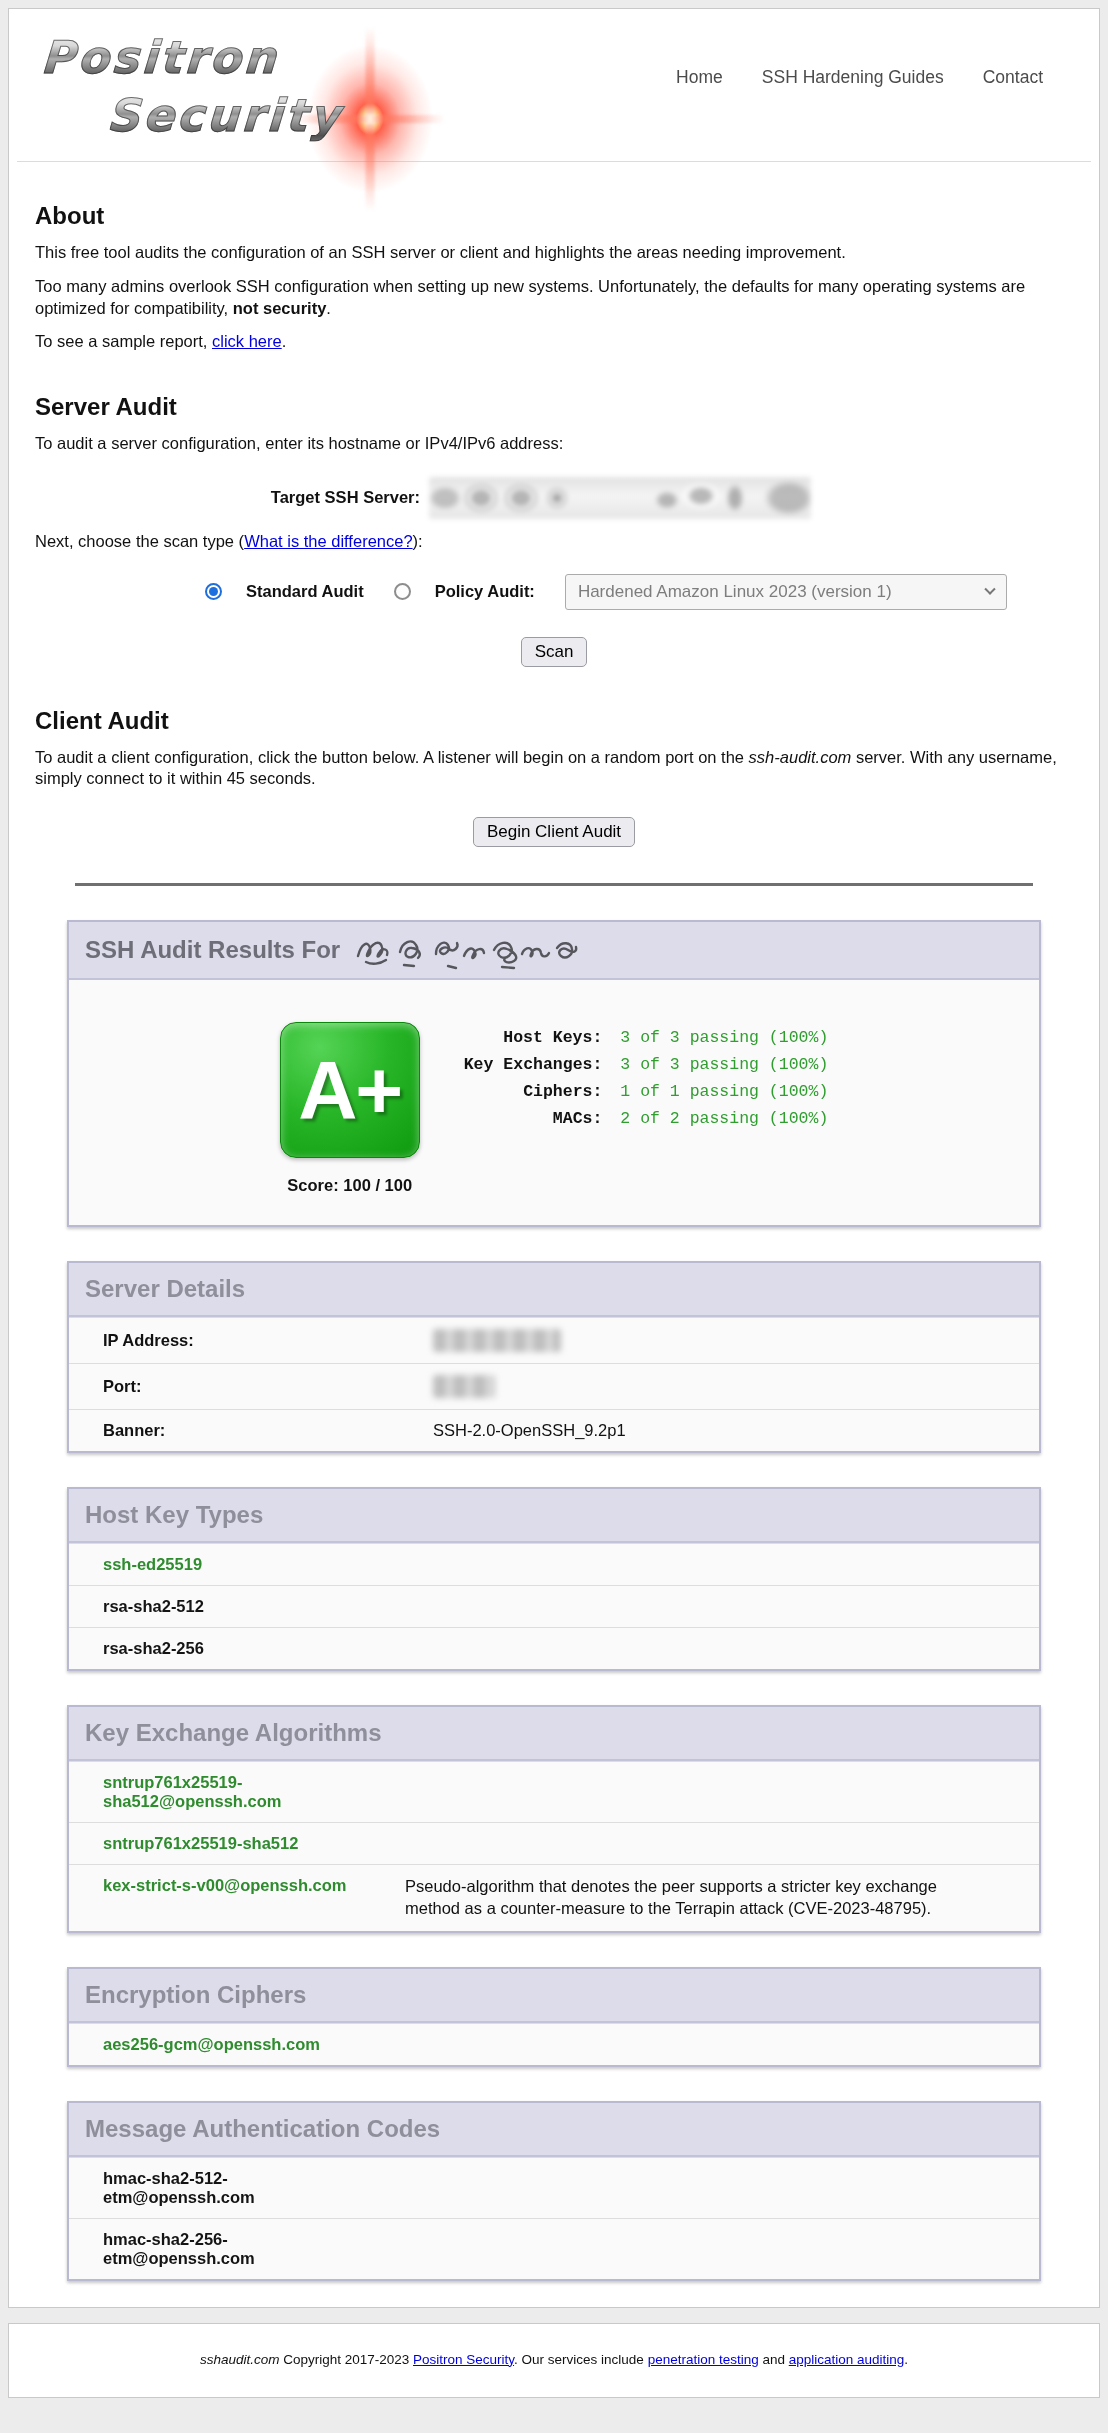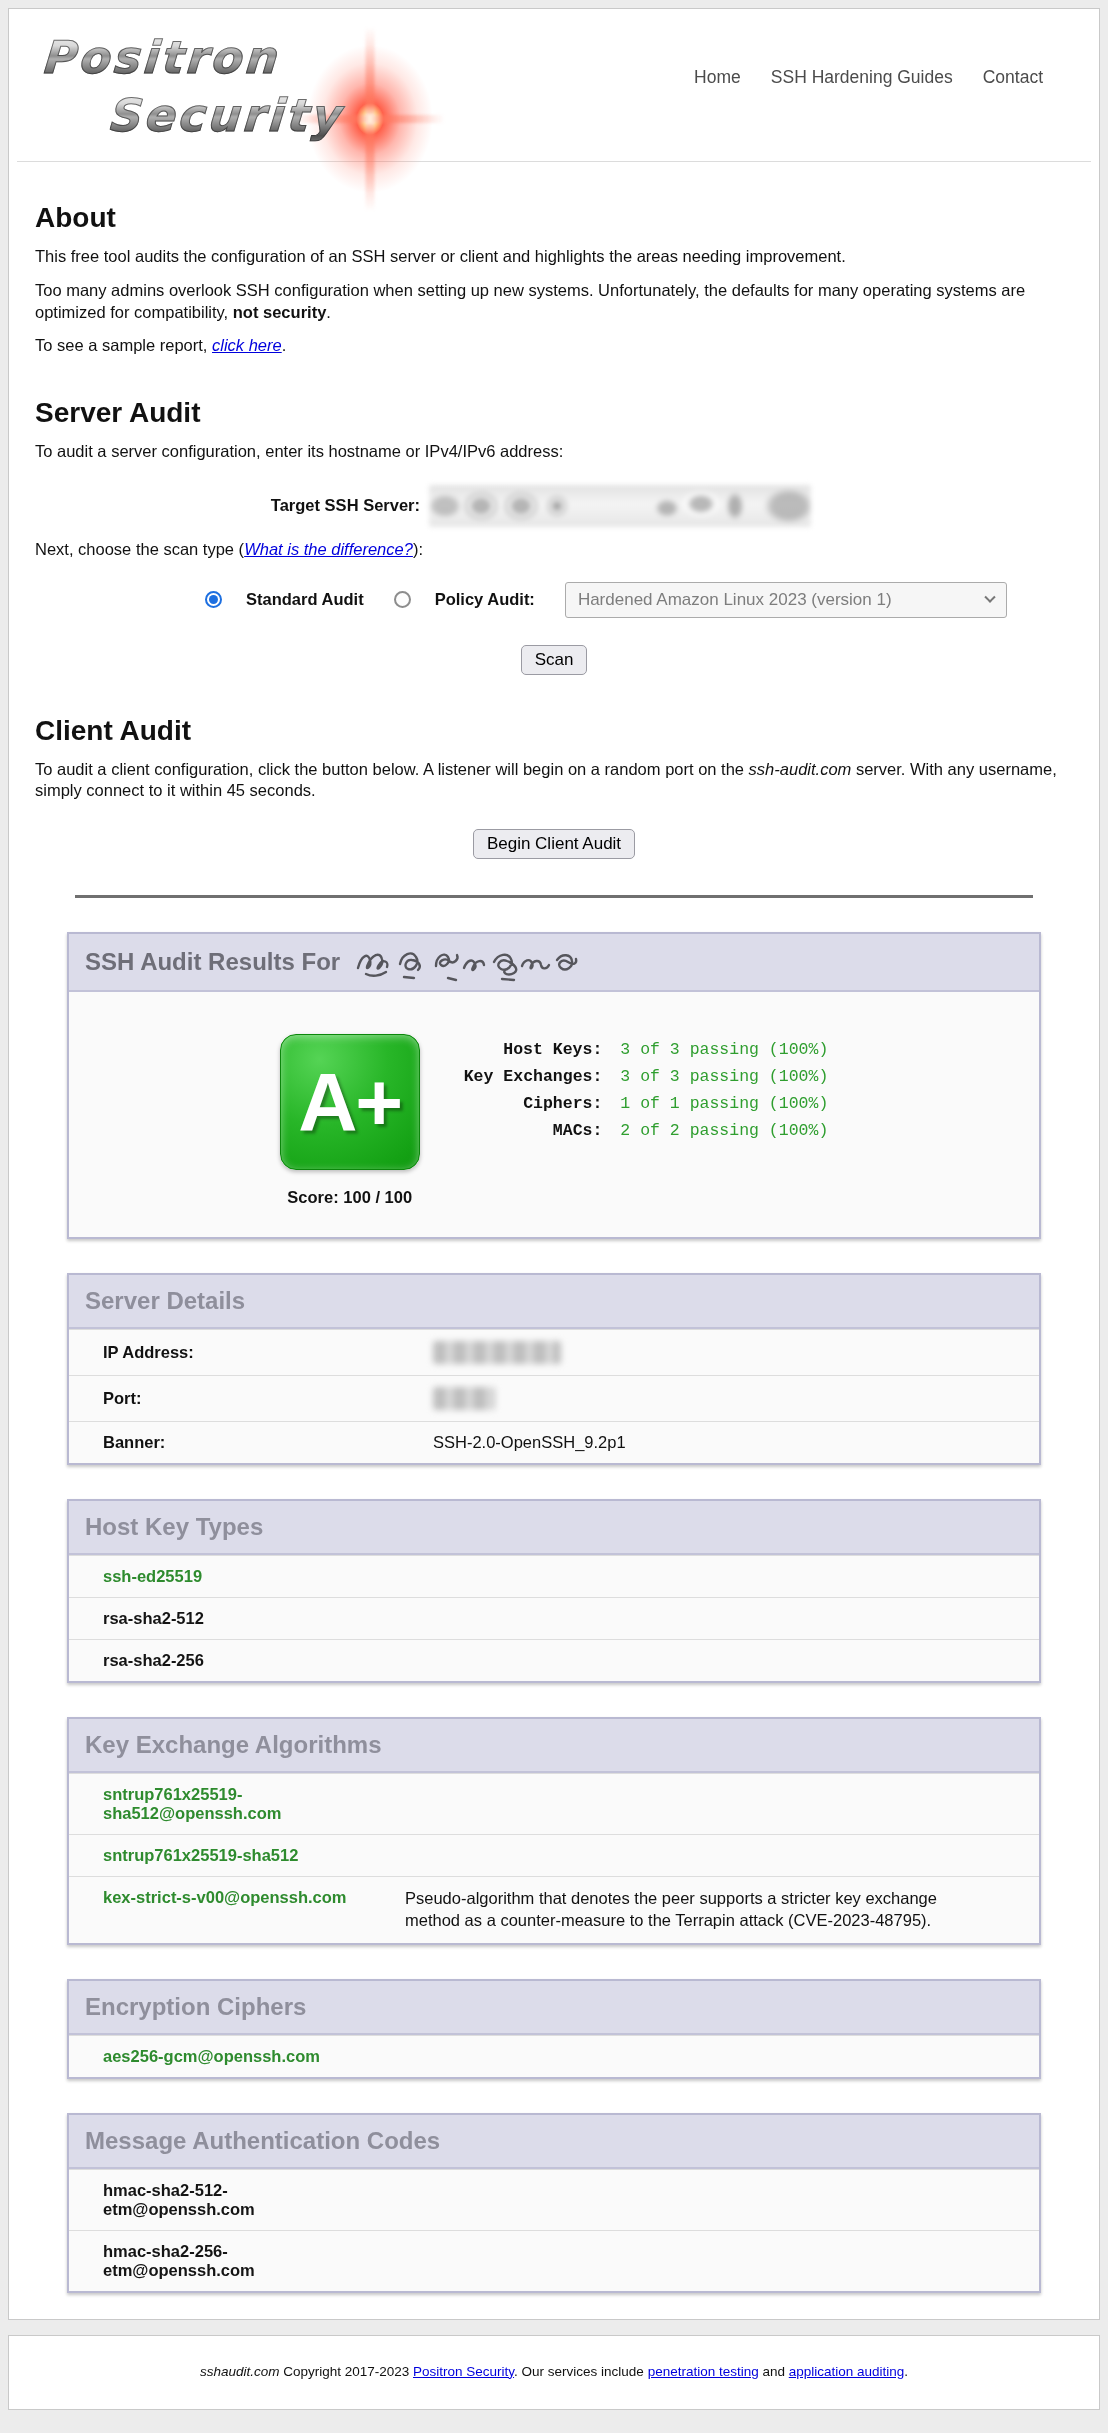--- a/index.html
+++ b/index.html
@@ -37,28 +37,28 @@
     background:radial-gradient(closest-side, #fffbe8 0 4%, #ffe08a 7%, rgba(255,70,45,.85) 16%, rgba(255,95,75,.45) 36%, rgba(255,130,110,.18) 56%, rgba(255,150,130,0) 74%);
   }
   .burst::before { content:""; position:absolute; left:50%; top:4%; bottom:4%; width:9px; transform:translateX(-50%);
     background:linear-gradient(to bottom, transparent, rgba(255,120,95,.75) 42%, #fff3e0 50%, rgba(255,120,95,.75) 58%, transparent);
     filter:blur(1.5px);
   }
   .burst::after { content:""; position:absolute; top:50%; left:6%; right:6%; height:8px; transform:translateY(-50%);
     background:linear-gradient(to right, transparent, rgba(255,120,95,.7) 42%, #fff3e0 50%, rgba(255,120,95,.7) 58%, transparent);
     filter:blur(1.5px);
   }
-  .main-nav { position:absolute; right:56px; top:58px; display:flex; gap:30px; }
+  .main-nav { position:absolute; right:56px; top:58px; display:flex; gap:39px; }
   .main-nav a { color:#4b4b4b; text-decoration:none; font-size:17.5px; }
   .header-rule { border:none; border-top:1px solid #dcdcdc; margin:0 8px; }
 
   .content { padding:0 26px; }
-  h2 { font-size:28px; margin:40px 0 0 0; }
+  h2 { font-size:24px; margin:40px 0 0 0; }
   p  { margin:12px 0 0 0; line-height:1.32; }
-  a.blue { color:#0000dd; text-decoration:underline;font-style:italic; }
+  a.blue { color:#0000dd; text-decoration:underline; }
 
   
   .target-row { display:flex; align-items:center; margin-top:22px; }
   .target-label { flex:0 0 394px; text-align:right; font-weight:bold; padding-right:9px; }
   .input-blob {
     width:382px; height:42px; border-radius:3px;
     background:
       radial-gradient(ellipse 24px 17px at 16px 50%, rgba(150,150,150,.55) 0 45%, transparent 70%),
       radial-gradient(ellipse 22px 18px at 52px 50%, rgba(140,140,140,.6) 0 40%, rgba(255,255,255,.9) 52%, rgba(150,150,150,.5) 68%, transparent 80%),
       radial-gradient(ellipse 22px 18px at 92px 50%, rgba(140,140,140,.6) 0 40%, rgba(255,255,255,.9) 52%, rgba(150,150,150,.5) 68%, transparent 80%),

